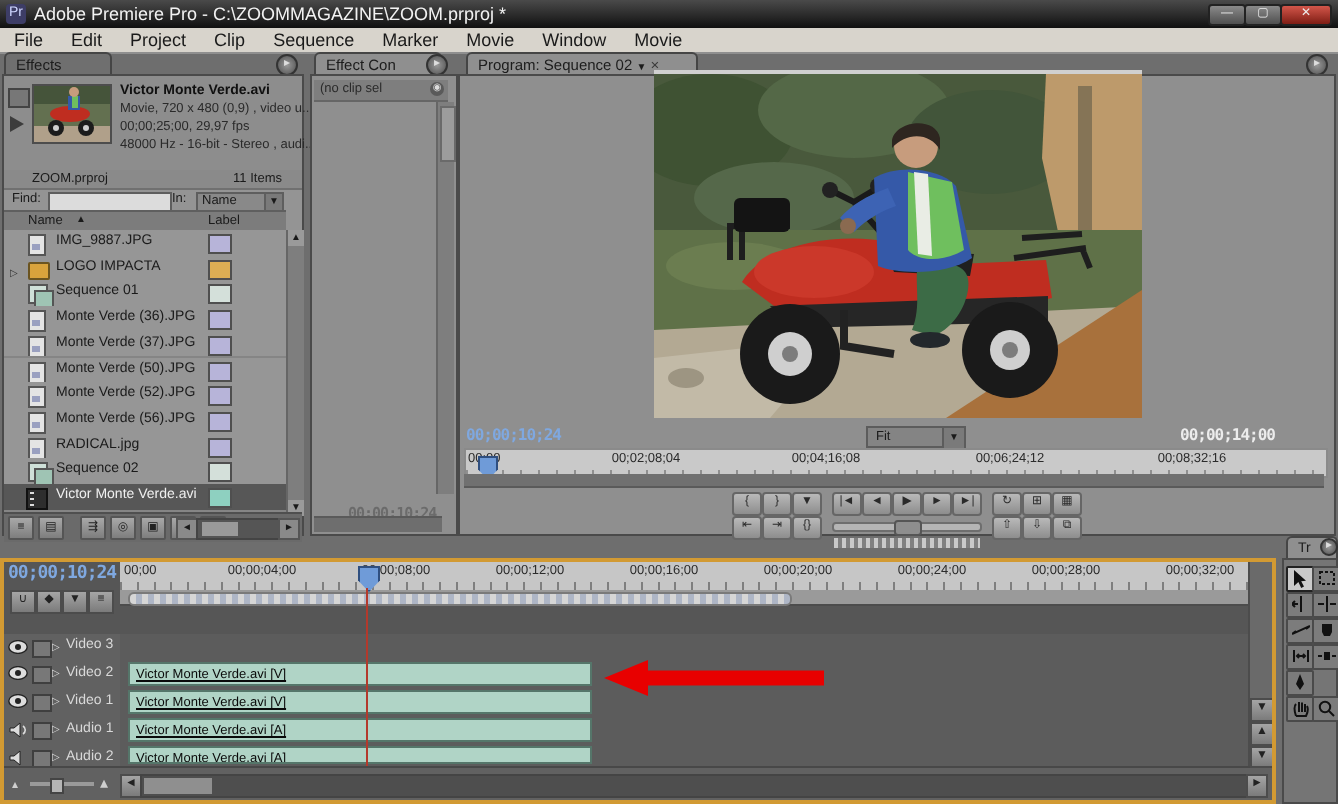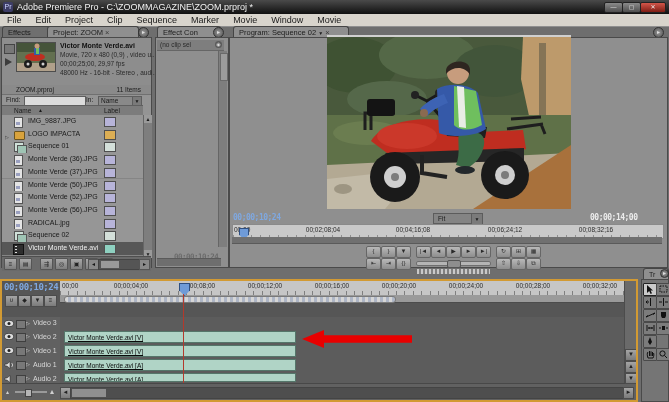--- a/index.html
+++ b/index.html
@@ -64,21 +64,20 @@
     <div class="abs wbtn" style="right:46px;width:17px;">—</div>
     <div class="abs wbtn" style="right:28px;width:17px;">▢</div>
     <div class="abs wbtn" style="right:3px;width:24px;background:linear-gradient(#d3564a,#7e1d14);">✕</div>
   </div>
 
   <div class="abs menubar">
     <span>File</span><span>Edit</span><span>Project</span><span>Clip</span><span>Sequence</span><span>Marker</span><span>Movie</span><span>Window</span><span>Movie</span>
   </div>
 
   <div class="tab" style="left:2px;width:42px;">Effects</div>
-  <div class="tab active" style="left:47px;width:80px;"><span>Project: ZOOM</span> <span style="color:#3a3a3a;">×</span></div>
   <div class="menudot" style="left:138px;top:27px;">▸</div>
 
   <div class="abs panelbody" style="left:1px;top:37px;width:151px;height:231px;background:#949494;">
 
     <div class="abs" style="left:0;top:0;width:149px;height:47px;background:#8d8d8d;border-bottom:1px solid #6f6f6f;">
       <div class="abs" style="left:2px;top:6px;width:9px;height:8px;background:#777;border:1px solid #444;"></div>
       <div class="abs" style="left:3px;top:20px;width:0;height:0;border-left:7px solid #3c3c3c;border-top:4px solid transparent;border-bottom:4px solid transparent;"></div>
 
       <svg class="abs" style="left:14px;top:4px;border:1px solid #4d4d4d;" width="38" height="28" viewBox="0 0 38 28">
         <rect width="38" height="28" fill="#637050"></rect>

